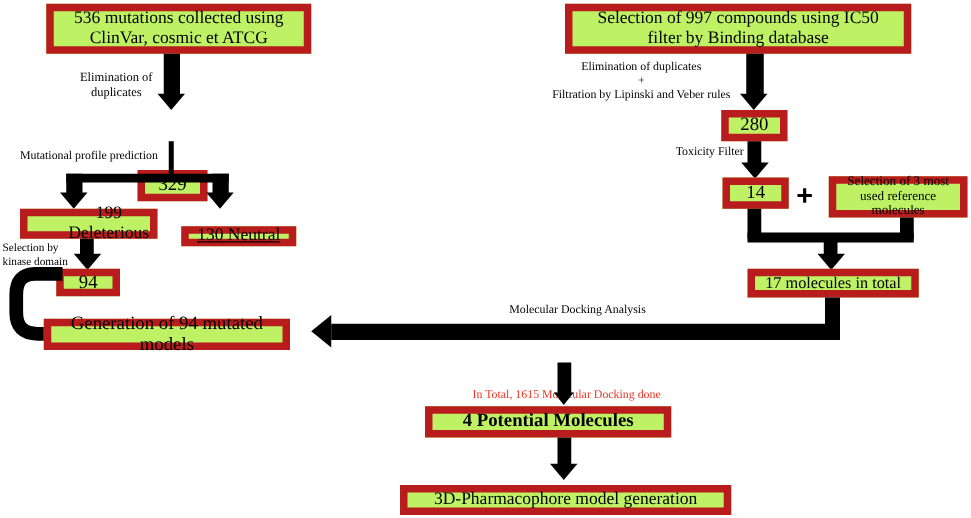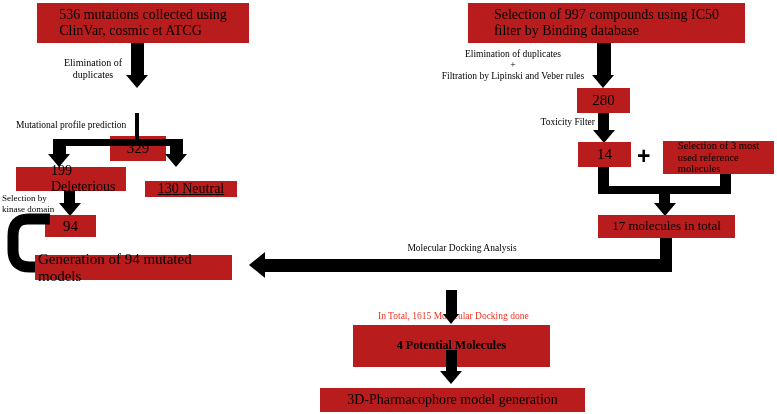--- a/index.html
+++ b/index.html
@@ -13,26 +13,26 @@
   #canvas {
     position: relative;
     width: 777px;
     height: 414px;
     background: #ffffff;
     overflow: hidden;
   }
   .box {
     position: absolute;
     box-sizing: border-box;
-    border: 3px solid #b91c1c;
-    background: #b91c1c;
+    border: 6px solid #b91c1c;
+    background: #bef264;
     display: flex;
     align-items: center;
     justify-content: center;
-    text-align: left;
+    text-align: center;
     font-family: "Liberation Serif", serif;
     color: #000000;
     line-height: 1.12;
     white-space: pre-line;
   }
   .lbl {
     position: absolute;
     font-family: "Liberation Serif", serif;
     color: #000000;
     text-align: center;
@@ -114,21 +114,21 @@
 
   <div class="box" style="left:45px; top:215px; width:51px; height:22px; font-size:15px;">94</div>
 
   <svg class="curve" style="left:4px; top:206px;" width="70" height="72" viewBox="0 0 70 72">
     <path d="M 46 13 L 24 13 Q 9 13 9 30 L 9 44 Q 9 61 26 61 L 40 61" stroke="#000000" stroke-width="11" fill="none" stroke-linecap="butt"></path>
     <polygon points="36,49 58,61 36,73" fill="#000000"></polygon>
   </svg>
 
   <div class="box" style="left:35px; top:255px; width:197px; height:25px; font-size:15px;">Generation of 94 mutated models</div>
 
-  <div class="box" style="left:468px; top:3px; width:277px; height:40px; font-size:14px;">Selection of 997 compounds using IC50
+  <div class="box" style="left:452px; top:3px; width:277px; height:40px; font-size:14px;">Selection of 997 compounds using IC50
 filter by Binding database</div>
 
   <div class="vshaft" style="left:597px; top:43px; width:14px; height:33px;"></div>
   <div class="ah-down" style="left:592px; top:75px;"></div>
   <div class="lbl" style="left:428px; top:49px; width:170px; font-size:9.5px;">Elimination of duplicates
 +
 Filtration by Lipinski and Veber  rules</div>
 
   <div class="box" style="left:577px; top:88px; width:53px; height:25px; font-size:15px;">280</div>
 
@@ -154,20 +154,20 @@
 
   <div class="vshaft" style="left:660px; top:238px; width:12px; height:27px;"></div>
   <div class="hshaft" style="left:265px; top:259px; width:407px; height:13px;"></div>
   <div class="ah-left" style="left:249px; top:252px;"></div>
   <div class="lbl" style="left:400px; top:243px; width:124px; font-size:9.5px;">Molecular Docking Analysis</div>
   <div class="lbl red" style="left:378px; top:277px; width:230px; font-size:9.5px; text-align:left;">In Total, 1615 Molecular Docking  done</div>
 
   <div class="vshaft" style="left:446px; top:290px; width:11px; height:25px;"></div>
   <div class="ah-down sm" style="left:443px; top:314px;"></div>
 
-  <div class="box" style="left:353px; top:325px; width:197px; height:42px; font-size:12px; font-weight:bold;">4 Potential Molecules</div>
+  <div class="box" style="left:340px; top:325px; width:197px; height:25px; font-size:15px; font-weight:bold;">4 Potential Molecules</div>
 
   <div class="vshaft" style="left:446px; top:350px; width:11px; height:22px;"></div>
   <div class="ah-down" style="left:440px; top:371px;"></div>
 
   <div class="box" style="left:320px; top:388px; width:265px; height:24px; font-size:14px;">3D-Pharmacophore model generation</div>
 
 </div>
 
 </body></html>

